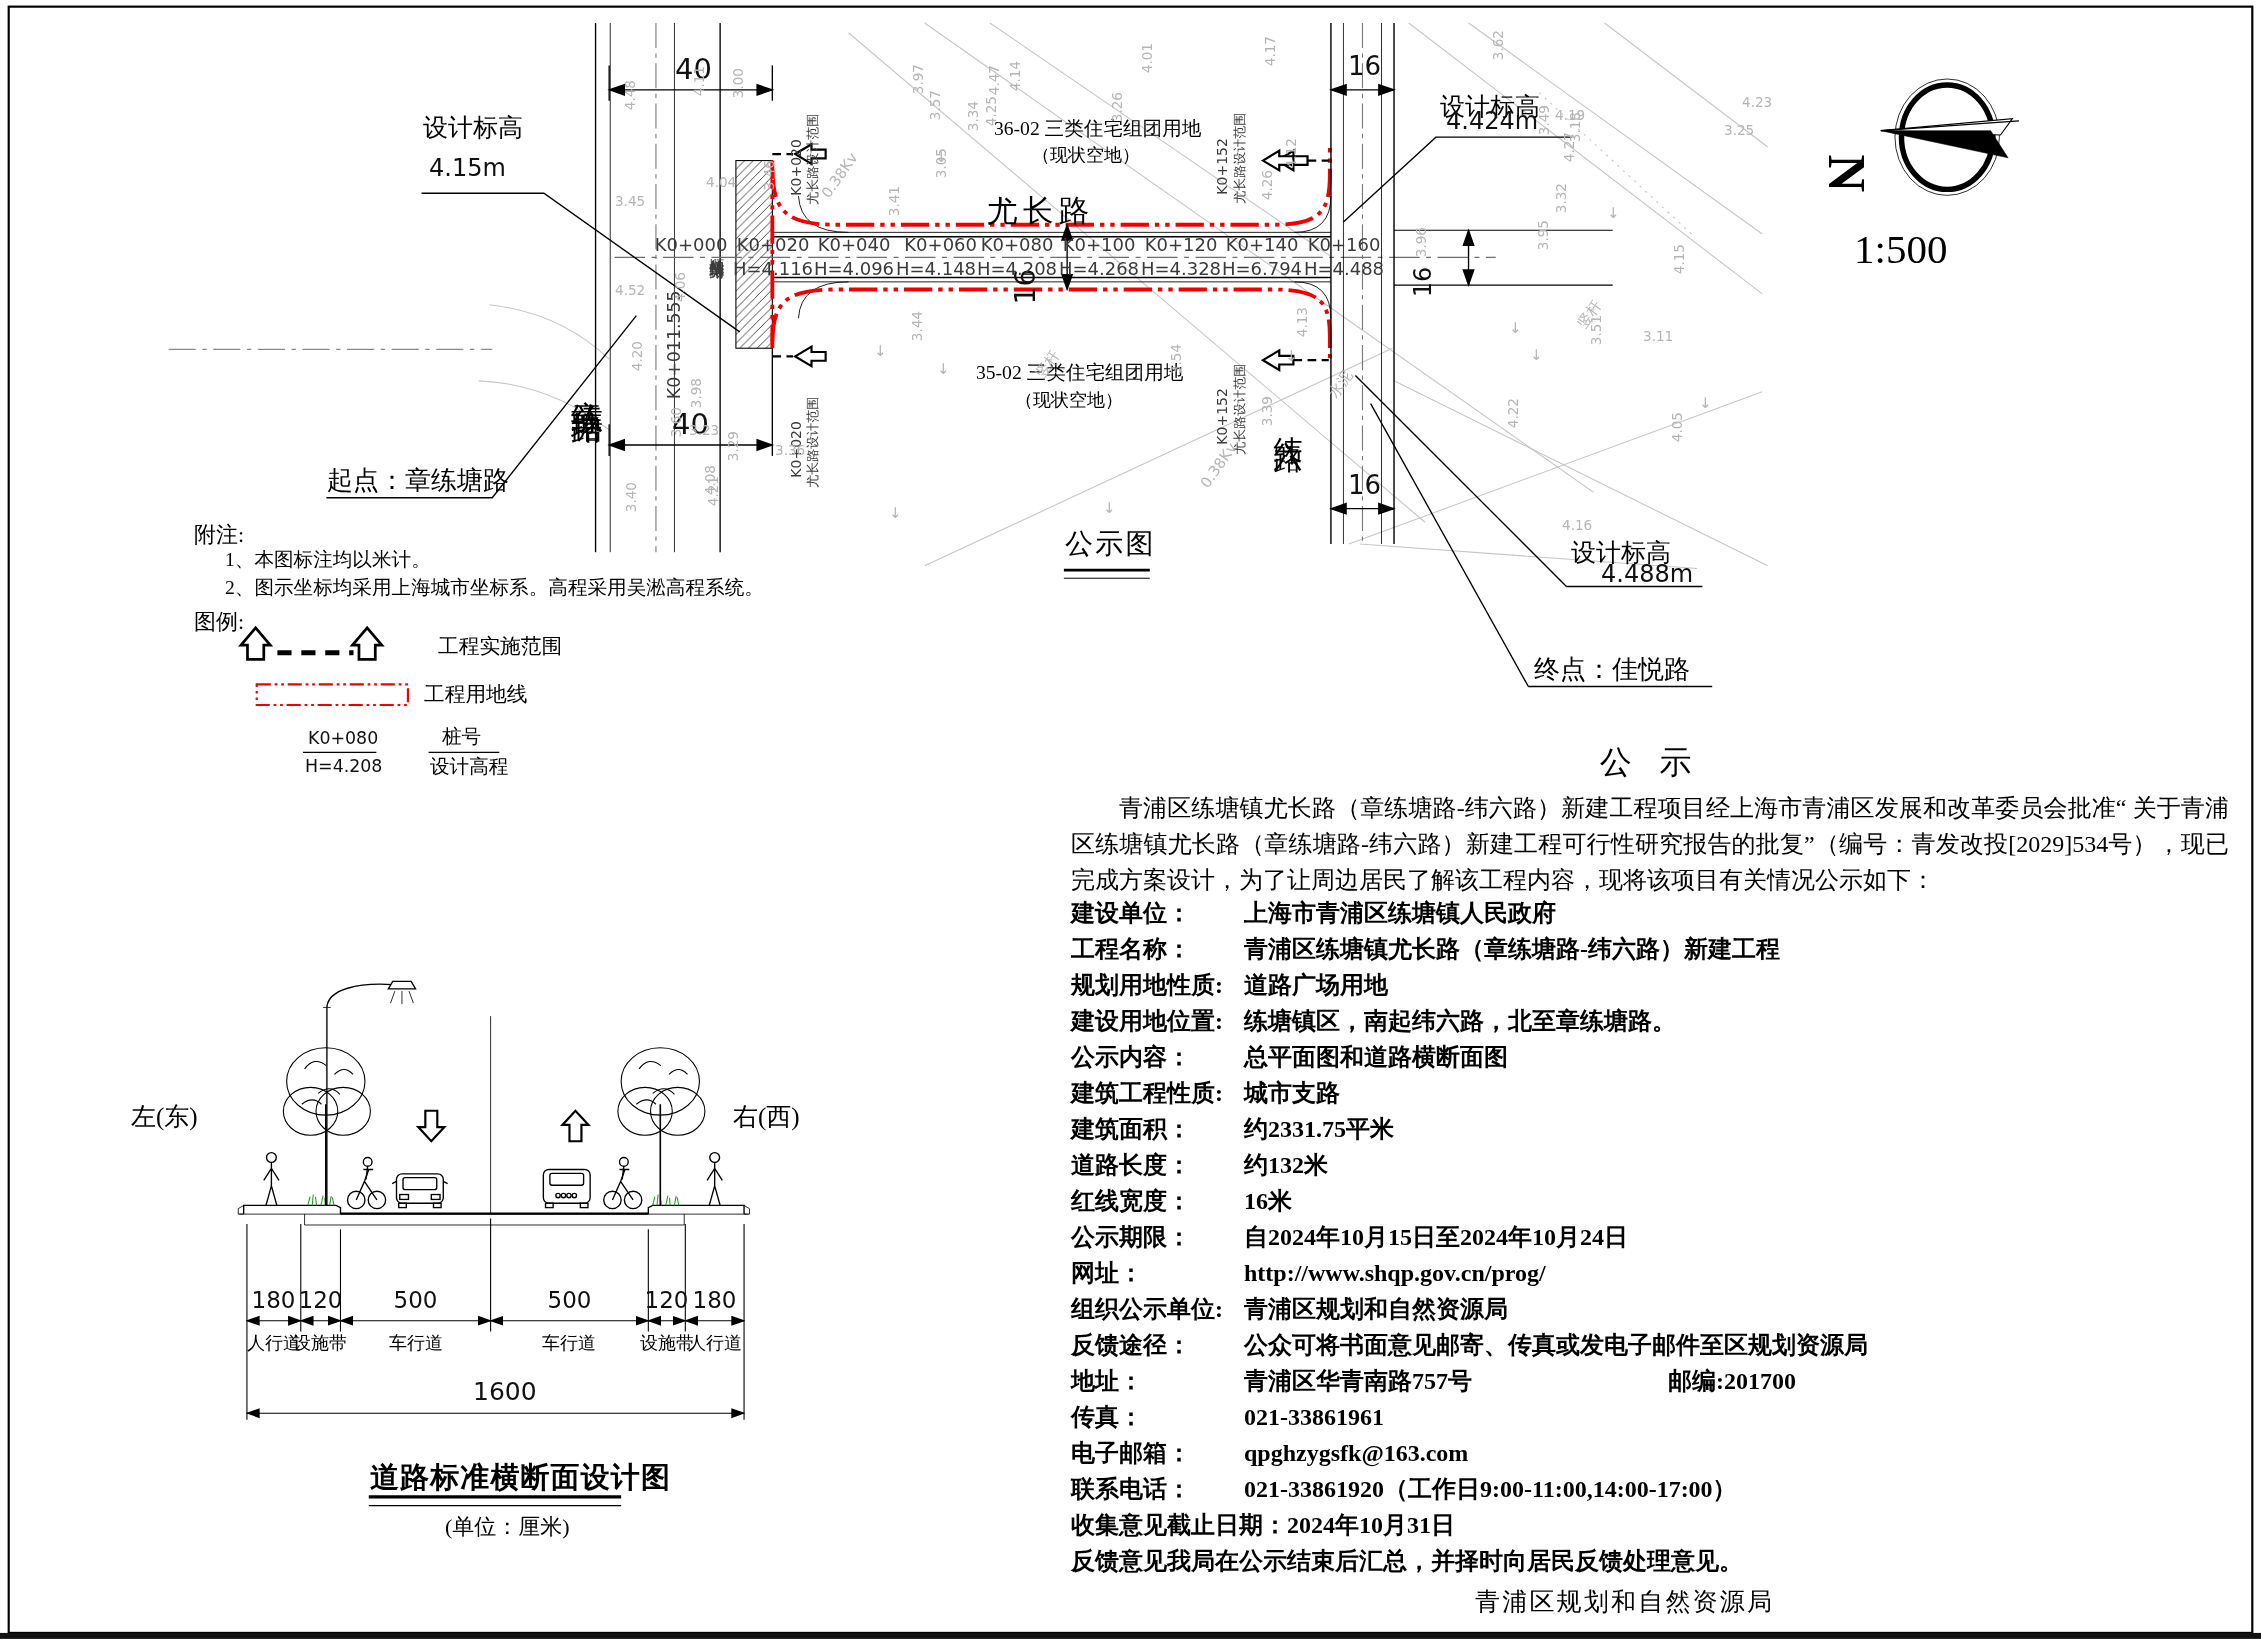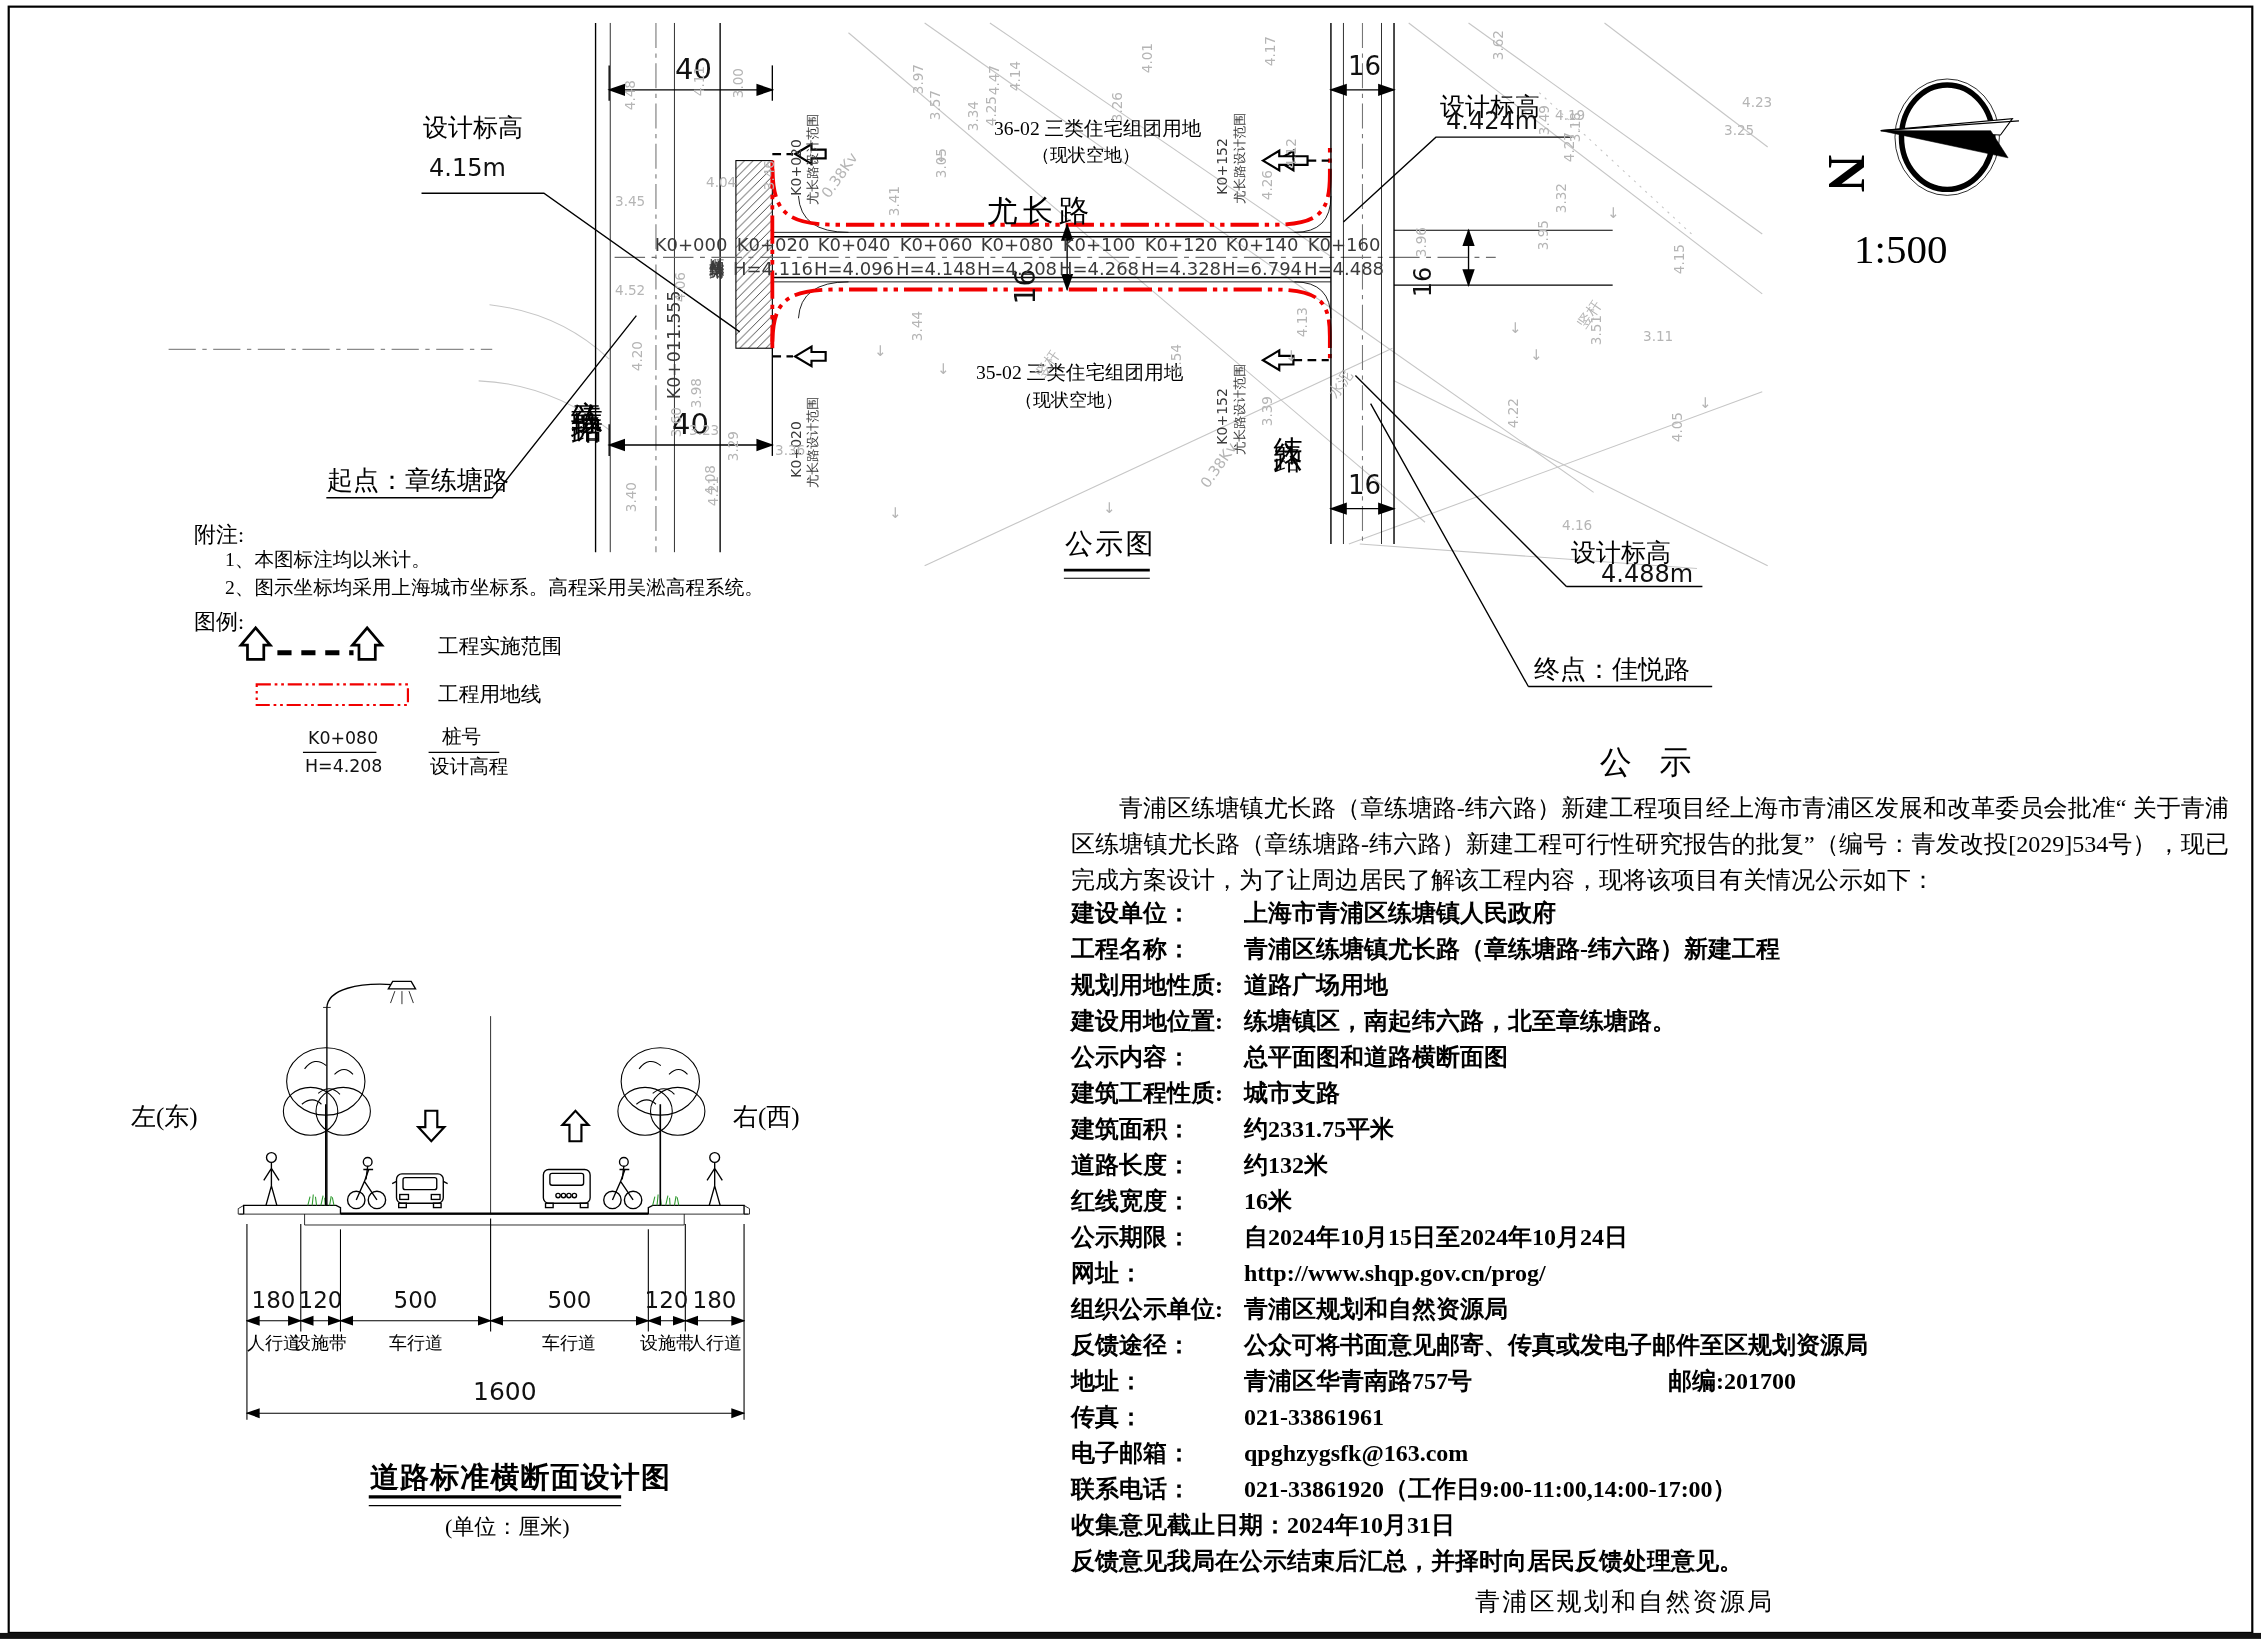--- a/index.html
+++ b/index.html
@@ -276,21 +276,21 @@
   <span class="t" style="left:1065px;top:529px;font-size:28px;letter-spacing:2.2px;">公示图</span>
   <span class="t" style="left:1854px;top:228px;font-size:41px;font-family:'Liberation Serif',serif;">1:500</span>
   <span class="t" style="left:1827px;top:146px;font-size:52px;font-weight:bold;transform:rotate(90deg);transform-origin:center;">N</span>
 
   <div id="stations">
       <span class="t cad" style="left:650px;top:236px;width:82px;text-align:center;font-size:18px;">K0+000</span>
       <span class="t cad" style="left:732px;top:236px;width:82px;text-align:center;font-size:18px;">K0+020</span>
       <span class="t cad" style="left:732px;top:260px;width:82px;text-align:center;font-size:18px;">H=4.116</span>
       <span class="t cad" style="left:813px;top:236px;width:82px;text-align:center;font-size:18px;">K0+040</span>
       <span class="t cad" style="left:813px;top:260px;width:82px;text-align:center;font-size:18px;">H=4.096</span>
-      <span class="t cad" style="left:895px;top:236px;width:82px;text-align:center;font-size:18px;">K0+060</span>
+      <span class="t cad" style="left:895px;top:236px;width:82px;text-align:right;font-size:18px;">K0+060</span>
       <span class="t cad" style="left:895px;top:260px;width:82px;text-align:center;font-size:18px;">H=4.148</span>
       <span class="t cad" style="left:976px;top:236px;width:82px;text-align:center;font-size:18px;">K0+080</span>
       <span class="t cad" style="left:976px;top:260px;width:82px;text-align:center;font-size:18px;">H=4.208</span>
       <span class="t cad" style="left:1058px;top:236px;width:82px;text-align:center;font-size:18px;">K0+100</span>
       <span class="t cad" style="left:1058px;top:260px;width:82px;text-align:center;font-size:18px;">H=4.268</span>
       <span class="t cad" style="left:1140px;top:236px;width:82px;text-align:center;font-size:18px;">K0+120</span>
       <span class="t cad" style="left:1140px;top:260px;width:82px;text-align:center;font-size:18px;">H=4.328</span>
       <span class="t cad" style="left:1221px;top:236px;width:82px;text-align:center;font-size:18px;">K0+140</span>
       <span class="t cad" style="left:1221px;top:260px;width:82px;text-align:center;font-size:18px;">H=6.794</span>
       <span class="t cad" style="left:1303px;top:236px;width:82px;text-align:center;font-size:18px;">K0+160</span>
@@ -363,21 +363,21 @@
       <span class="t survey" style="left:1509px;top:320px;font-size:14.7px;">↓</span>
       <span class="t survey" style="left:1285px;top:348px;font-size:14.7px;">↓</span>
       <span class="t survey" style="left:889px;top:505px;font-size:14.7px;">↓</span>
     </div>
 
   <span class="t" style="left:194px;top:523px;font-size:22px;">附注:</span>
   <span class="t" style="left:225px;top:550px;font-size:19.6px;">1、本图标注均以米计。</span>
   <span class="t" style="left:225px;top:578px;font-size:19.6px;">2、图示坐标均采用上海城市坐标系。高程采用吴淞高程系统。</span>
   <span class="t" style="left:194px;top:610px;font-size:22px;">图例:</span>
   <span class="t" style="left:438px;top:636px;font-size:20.7px;">工程实施范围</span>
-  <span class="t" style="left:438px;top:684px;font-size:20.7px;text-align:right;">工程用地线</span>
+  <span class="t" style="left:424px;top:684px;font-size:20.7px;text-align:right;">工程用地线</span>
   <span class="t cadk" style="left:308px;top:729px;font-size:17.4px;">K0+080</span>
   <span class="t cadk" style="left:305px;top:757px;font-size:17.4px;">H=4.208</span>
   <span class="t" style="left:442px;top:727px;font-size:19.6px;text-align:center;">桩号</span>
   <span class="t" style="left:430px;top:757px;font-size:19.6px;">设计高程</span>
 
   <span class="t" style="left:131px;top:1104px;font-size:25px;">左(东)</span>
   <span class="t" style="left:733px;top:1104px;font-size:25px;">右(西)</span>
   <div id="xs-dims">
       <span class="t cadk" style="left:241px;top:1288px;width:65px;text-align:center;font-size:23px;">180</span>
       <span class="t cadk" style="left:288px;top:1288px;width:65px;text-align:center;font-size:23px;">120</span>

